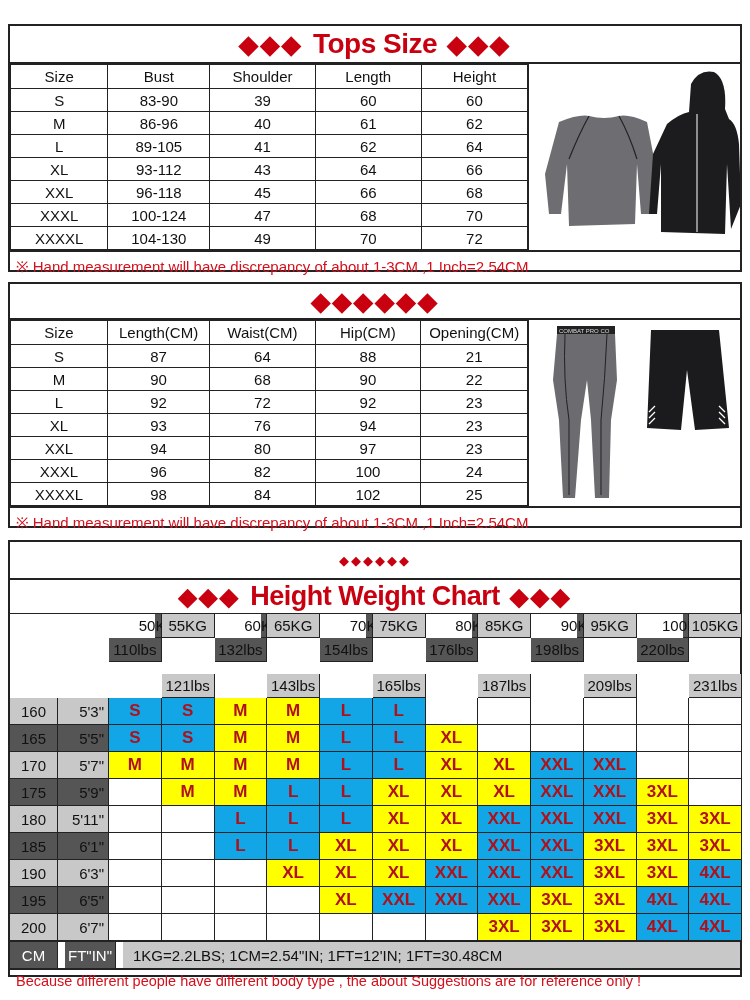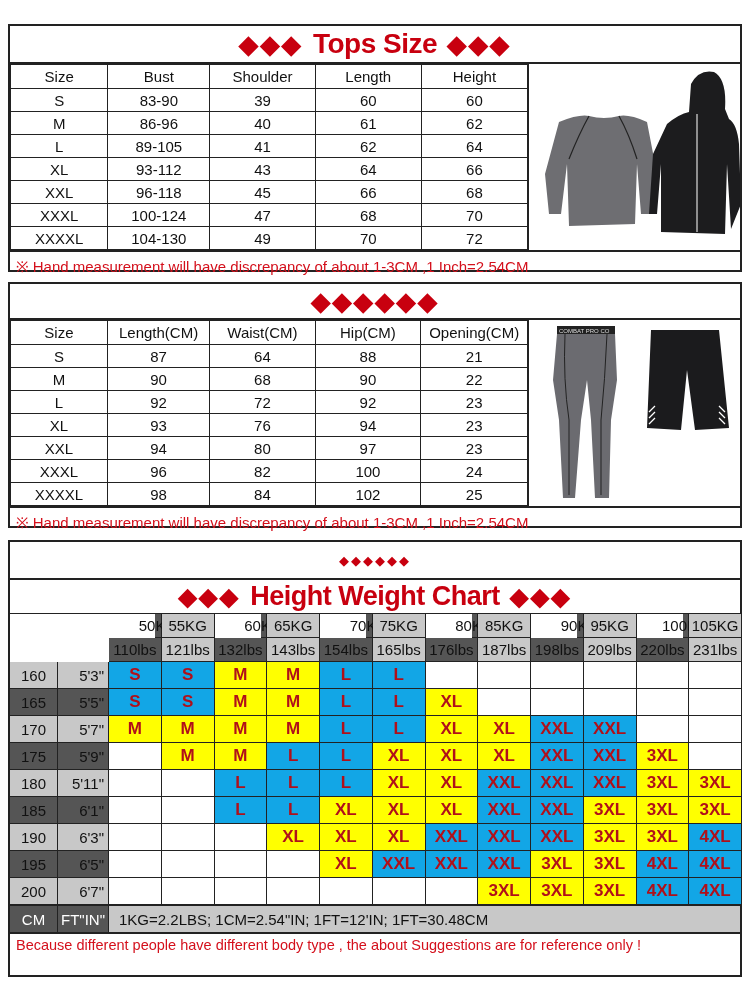--- a/index.html
+++ b/index.html
@@ -17,34 +17,34 @@
   table.size tr.head td { height: 24px; font-size: 15px; }
   .img-cell { flex: 1; border-left: 1px solid #222; position: relative; background: #fff; }
   .note-row { border-top: 2px solid #222; color: #d4101c; font-size: 15px; padding: 4px 6px; height: 27px; white-space: nowrap; }
 
   
   .hw-grid { display: grid; grid-template-columns: 48px 51px repeat(12, 52.75px); }
   .hw-grid > div { border-right: 1px solid #222; border-bottom: 1px solid #222; display: flex; align-items: center; justify-content: center; font-size: 15px; height: 27px; }
   .hw-grid .kg-dark { background: #555555; color: #111; height: 24px; margin-left: 46px; }
   .hw-grid .kg-light { background: #c8c8c8; color: #111; height: 24px; }
   .hw-grid .lb-dark { background: #555555; color: #111; height: 24px; }
-  .hw-grid .lb-light { background: #c8c8c8; color: #111; height: 24px; }
+  .hw-grid .lb-light { background: #c8c8c8; color: #111; height: 24px; margin-top: 36px; }
   .hw-grid .h-light { background: #c8c8c8; color: #111; }
   .hw-grid .h-dark { background: #555555; color: #111; }
   .hw-grid .ft { justify-content: flex-end; padding-right: 4px; }
   .hw-grid .cell { font-weight: bold; color: #b0101a; font-size: 17px; }
   .hw-grid .c-S, .hw-grid .c-L, .hw-grid .c-XXL, .hw-grid .c-4XL { background: #12a6e6; }
   .hw-grid .c-M, .hw-grid .c-XL, .hw-grid .c-3XL { background: #ffff00; }
   .hw-grid .c-empty { background: #ffffff; }
   .corner { grid-column: 1 / span 2; grid-row: 1 / span 2; position: relative; height: 48px !important; background: #fff; display: block !important; }
   .corner svg { position: absolute; left: 0; top: 0; }
   .corner .w { position: absolute; right: 3px; top: 1px; color: #c8000f; font-weight: bold; font-size: 17px; }
   .corner .h { position: absolute; left: 2px; bottom: 2px; color: #c8000f; font-weight: bold; font-size: 17px; }
 
-  .conv-row { display: flex; height: 27px; border-top: 1px solid #222; }
+  .conv-row { display: flex; height: 27px; border-top: 1px solid #222; gap: 7px; }
   .conv-row .cm { width: 48px; background: #555; color: #fff; display: flex; align-items: center; justify-content: center; font-size: 15px; border-right: 1px solid #222; }
   .conv-row .ftin { width: 51px; background: #555; color: #fff; display: flex; align-items: center; justify-content: center; font-size: 15px; border-right: 1px solid #222; }
   .conv-row .conv { flex: 1; background: #c8c8c8; display: flex; align-items: center; padding-left: 10px; font-size: 15px; color: #111; }
   .red-note { border-top: 2px solid #222; color: #d4101c; font-size: 14.5px; padding: 3px 6px; height: 23px; white-space: nowrap; }
 </style>
 </head>
 <body>
 
 <div class="section" style="top:24px; height:248px;">
   <div class="title-row" style="height:38px; font-size:28px;">

